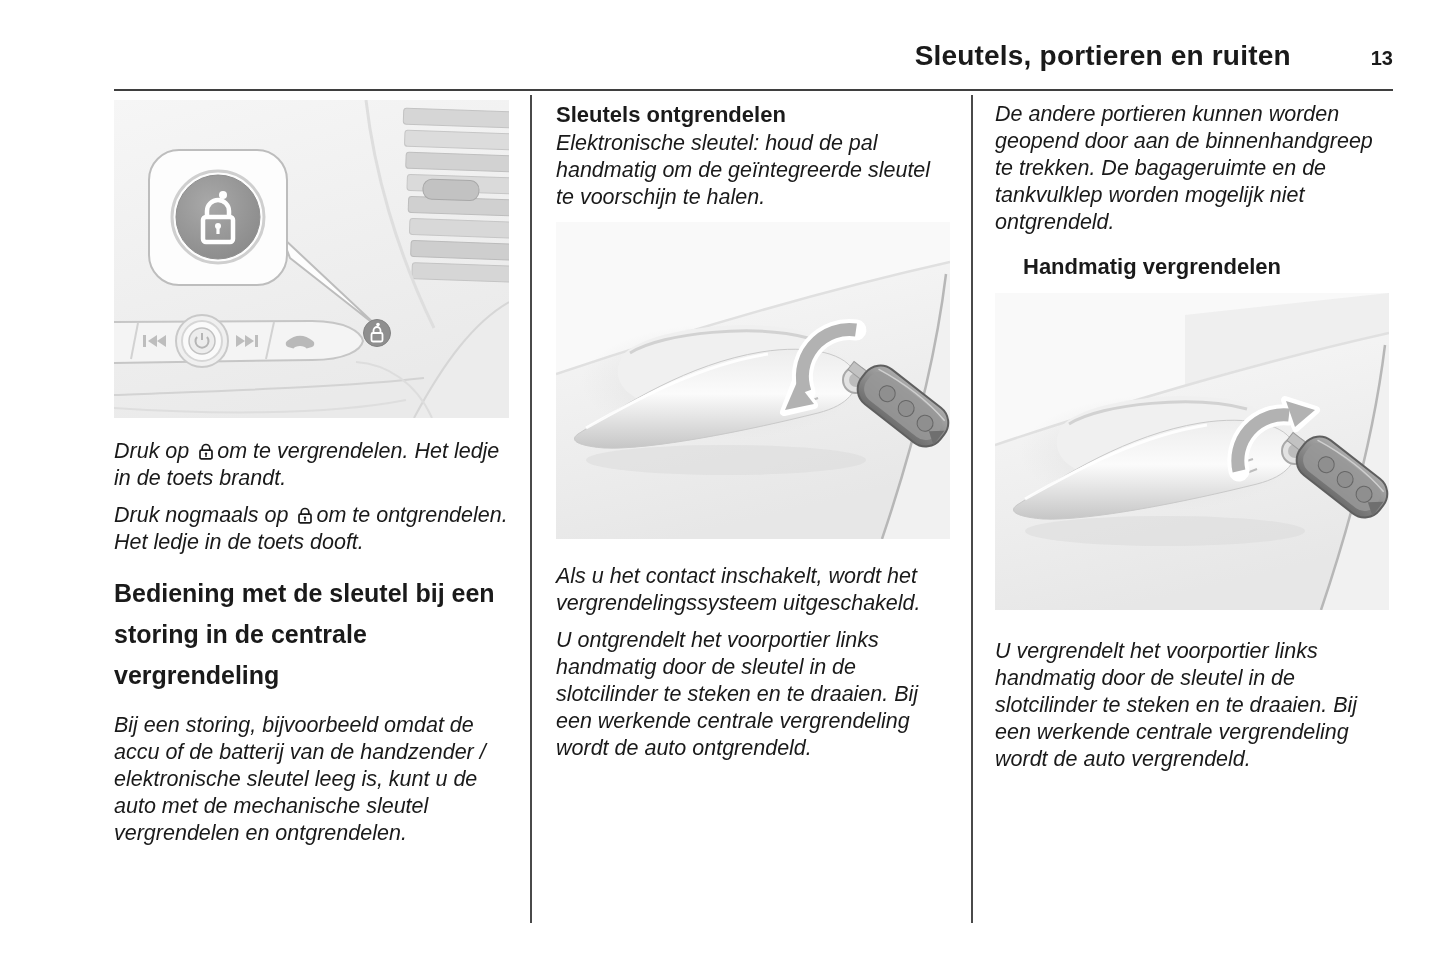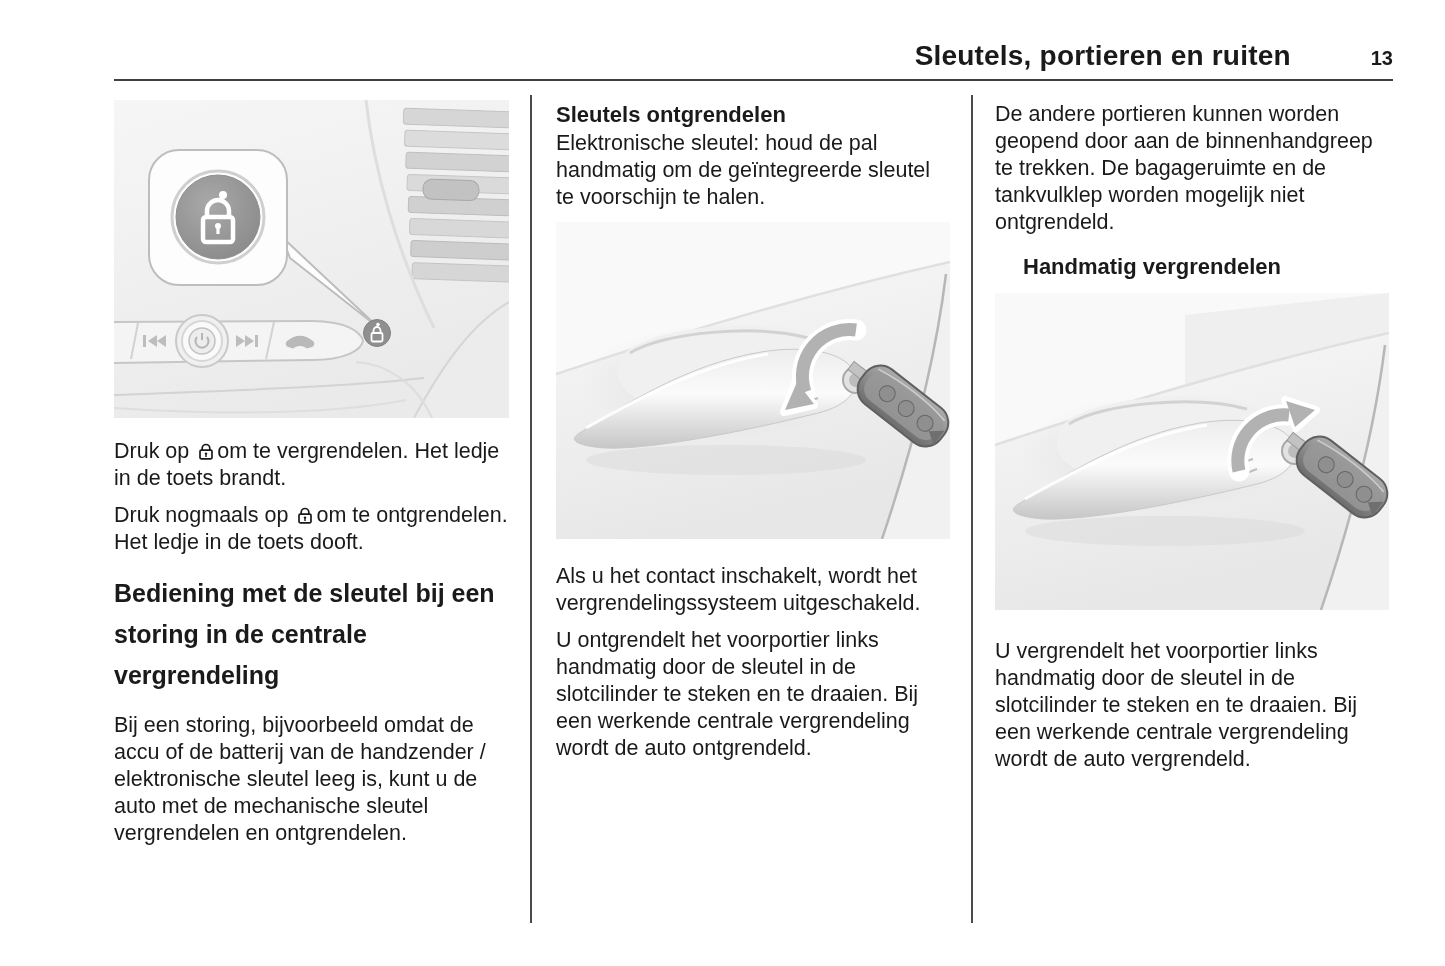--- a/index.html
+++ b/index.html
@@ -4,32 +4,32 @@
 <style>
   html,body{margin:0;padding:0;background:#ffffff;}
   body{width:1445px;height:966px;position:relative;overflow:hidden;
        font-family:"Liberation Sans", sans-serif;color:#1a1a1a;
        -webkit-font-smoothing:antialiased;}
   .page{position:absolute;inset:0;background:#ffffff;}
 
   
   .header{position:absolute;left:114px;top:0;width:1279px;
           display:flex;justify-content:flex-end;align-items:baseline;
-          padding-top:40px;padding-bottom:7px;border-bottom:2.5px solid #3f3f3f;}
+          padding-top:40px;padding-bottom:17px;border-bottom:2.5px solid #3f3f3f;}
   .header .title{font-size:28px;font-weight:bold;letter-spacing:.2px;}
   .header .pagenum{font-size:20px;font-weight:bold;margin-left:80px;}
 
   
   .columns{position:absolute;left:114px;top:85px;width:1279px;display:flex;}
   .col{width:395px;}
   .vrule{width:2px;height:828px;background:#4a4a4a;margin-top:10px;}
   .vrule.r1{margin-left:21px;margin-right:24px;}
   .vrule.r2{margin-left:20px;margin-right:22px;}
 
-  p{font-size:21.5px;line-height:27px;margin:0 0 10px 0;}
+  p{font-size:21.5px;line-height:27px;margin:0 0 10px 0;font-style:italic;}
   h3{font-size:22px;line-height:27px;font-weight:bold;margin:0 0 2px 0;}
   h2{font-size:25px;line-height:41px;font-weight:bold;margin:17px 0 16px 0;}
 
   .fig{display:block;background:#f0f0f0;}
   .fig.dash{margin:15px 0 20px 0;}
   .fig.unlock{margin:11px 0 24px 0;}
   .fig.lock{margin:13px 0 28px 0;}
   .c2-h{margin-top:16px;}
   .c3-p1{margin-top:16px;}
   .c3-h{margin-top:17px;margin-bottom:12px;margin-left:28px;}

